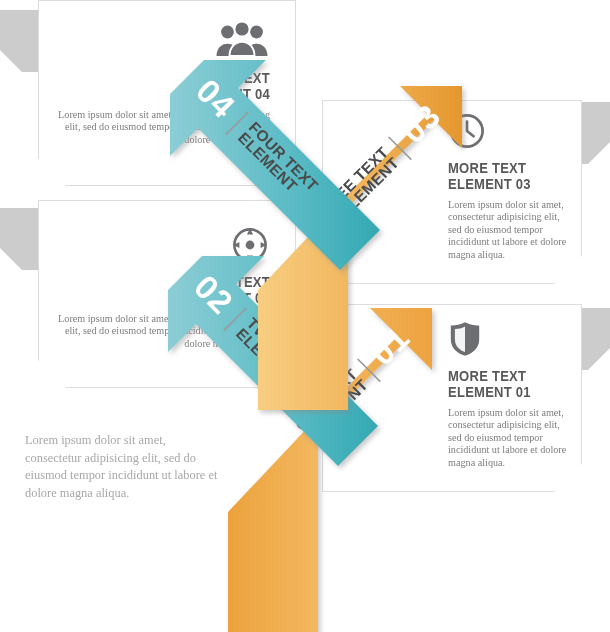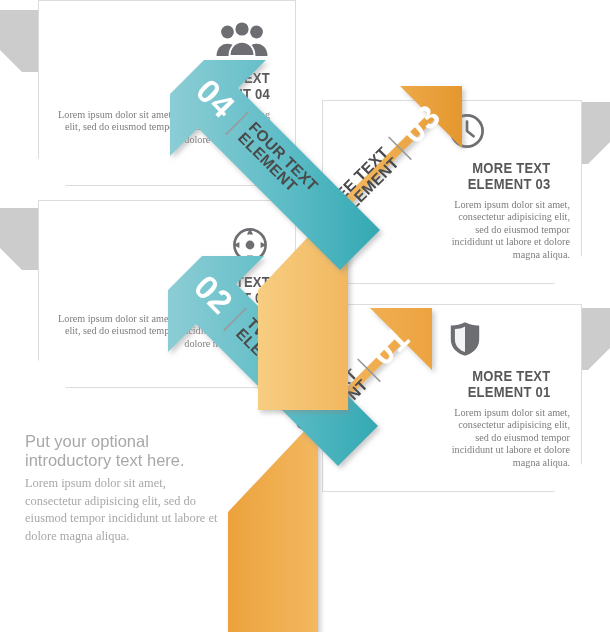--- a/index.html
+++ b/index.html
@@ -24,21 +24,21 @@
     clip-path:polygon(0 0,100% 0,100% 100%,28px 100%,0 calc(100% - 28px));
     -webkit-clip-path:polygon(0 0,100% 0,100% 100%,28px 100%,0 calc(100% - 28px));
   }
   .card.right{
     clip-path:polygon(0 0,100% 0,100% calc(100% - 28px),calc(100% - 28px) 100%,0 100%);
     -webkit-clip-path:polygon(0 0,100% 0,100% calc(100% - 28px),calc(100% - 28px) 100%,0 100%);
   }
 
   .card-content{position:absolute;}
   .card-content.ta-right{text-align:right;}
-  .card-content.ta-left{text-align:right;}
+  .card-content.ta-left{text-align:left;}
 
   .icon-wrap{display:block;height:42px;margin-bottom:6px;}
   .icon-wrap svg{display:block;}
   .ta-right .icon-wrap svg{margin-left:auto;margin-right:0;}
   .ta-left  .icon-wrap svg{margin-left:0;margin-right:auto;}
 
   .card-title{
     font-family:"Liberation Sans", sans-serif;
     font-weight:bold;
     font-size:15.5px;
@@ -236,18 +236,16 @@
       <g transform="translate(254,153) rotate(45)">
         <text class="ribbon-num" x="-46" y="0" text-anchor="end">04</text>
         <line class="ribbon-div" x1="-33" y1="-25" x2="-33" y2="7" stroke="#9a9a9a"></line>
         <text class="ribbon-lbl" x="-22" y="-13" text-anchor="start">FOUR TEXT</text>
         <text class="ribbon-lbl" x="-22" y="2" text-anchor="start">ELEMENT</text>
       </g>
     </svg>
   </div>
 
   <div id="intro">
-    <h2 class="intro-title">Put your optional
-introductory text here.</h2>
     <p class="intro-body">Lorem ipsum dolor sit amet, consectetur adipisicing elit, sed do eiusmod tempor incididunt ut labore et dolore magna aliqua.</p>
   </div>
 
 </div>
 
 </body></html>

